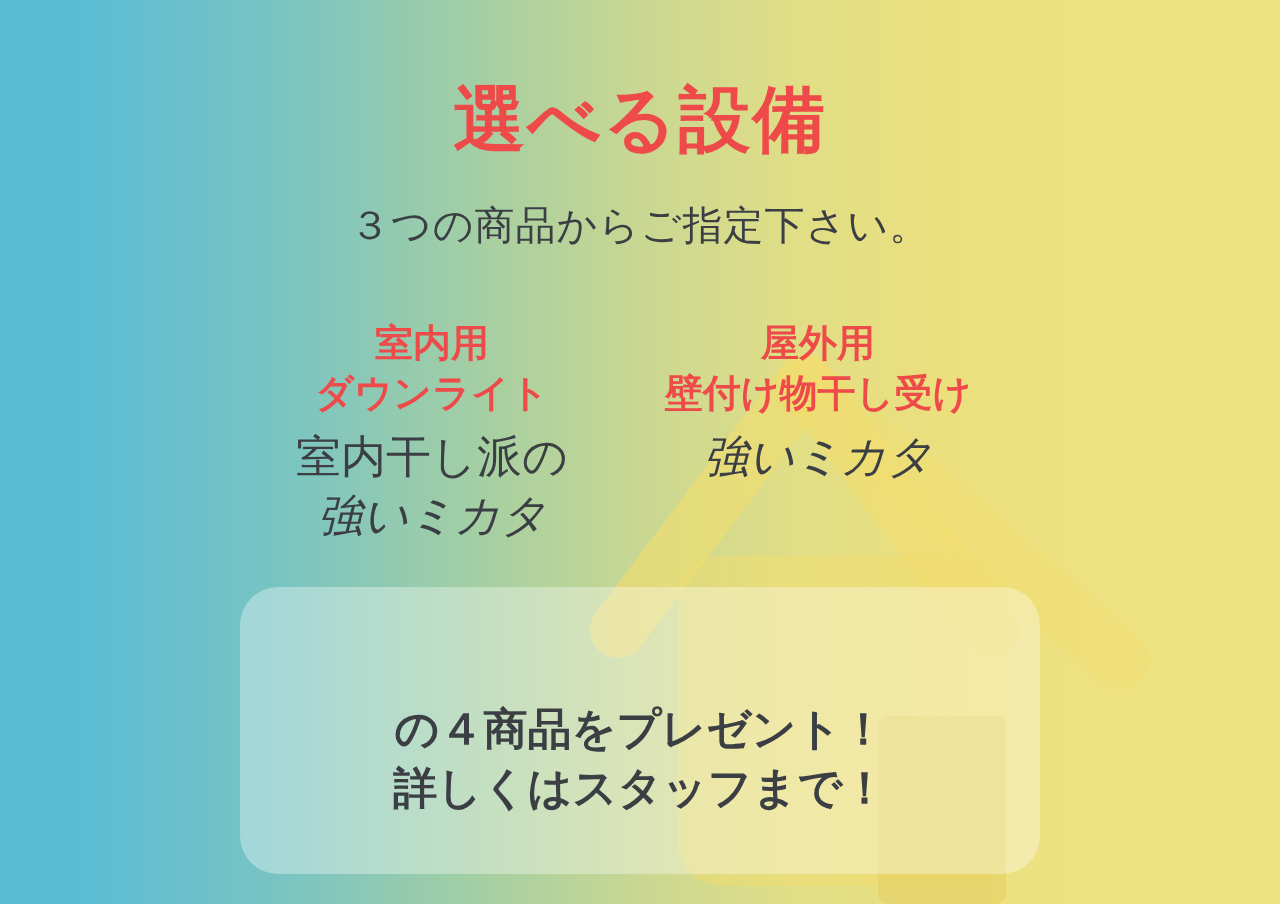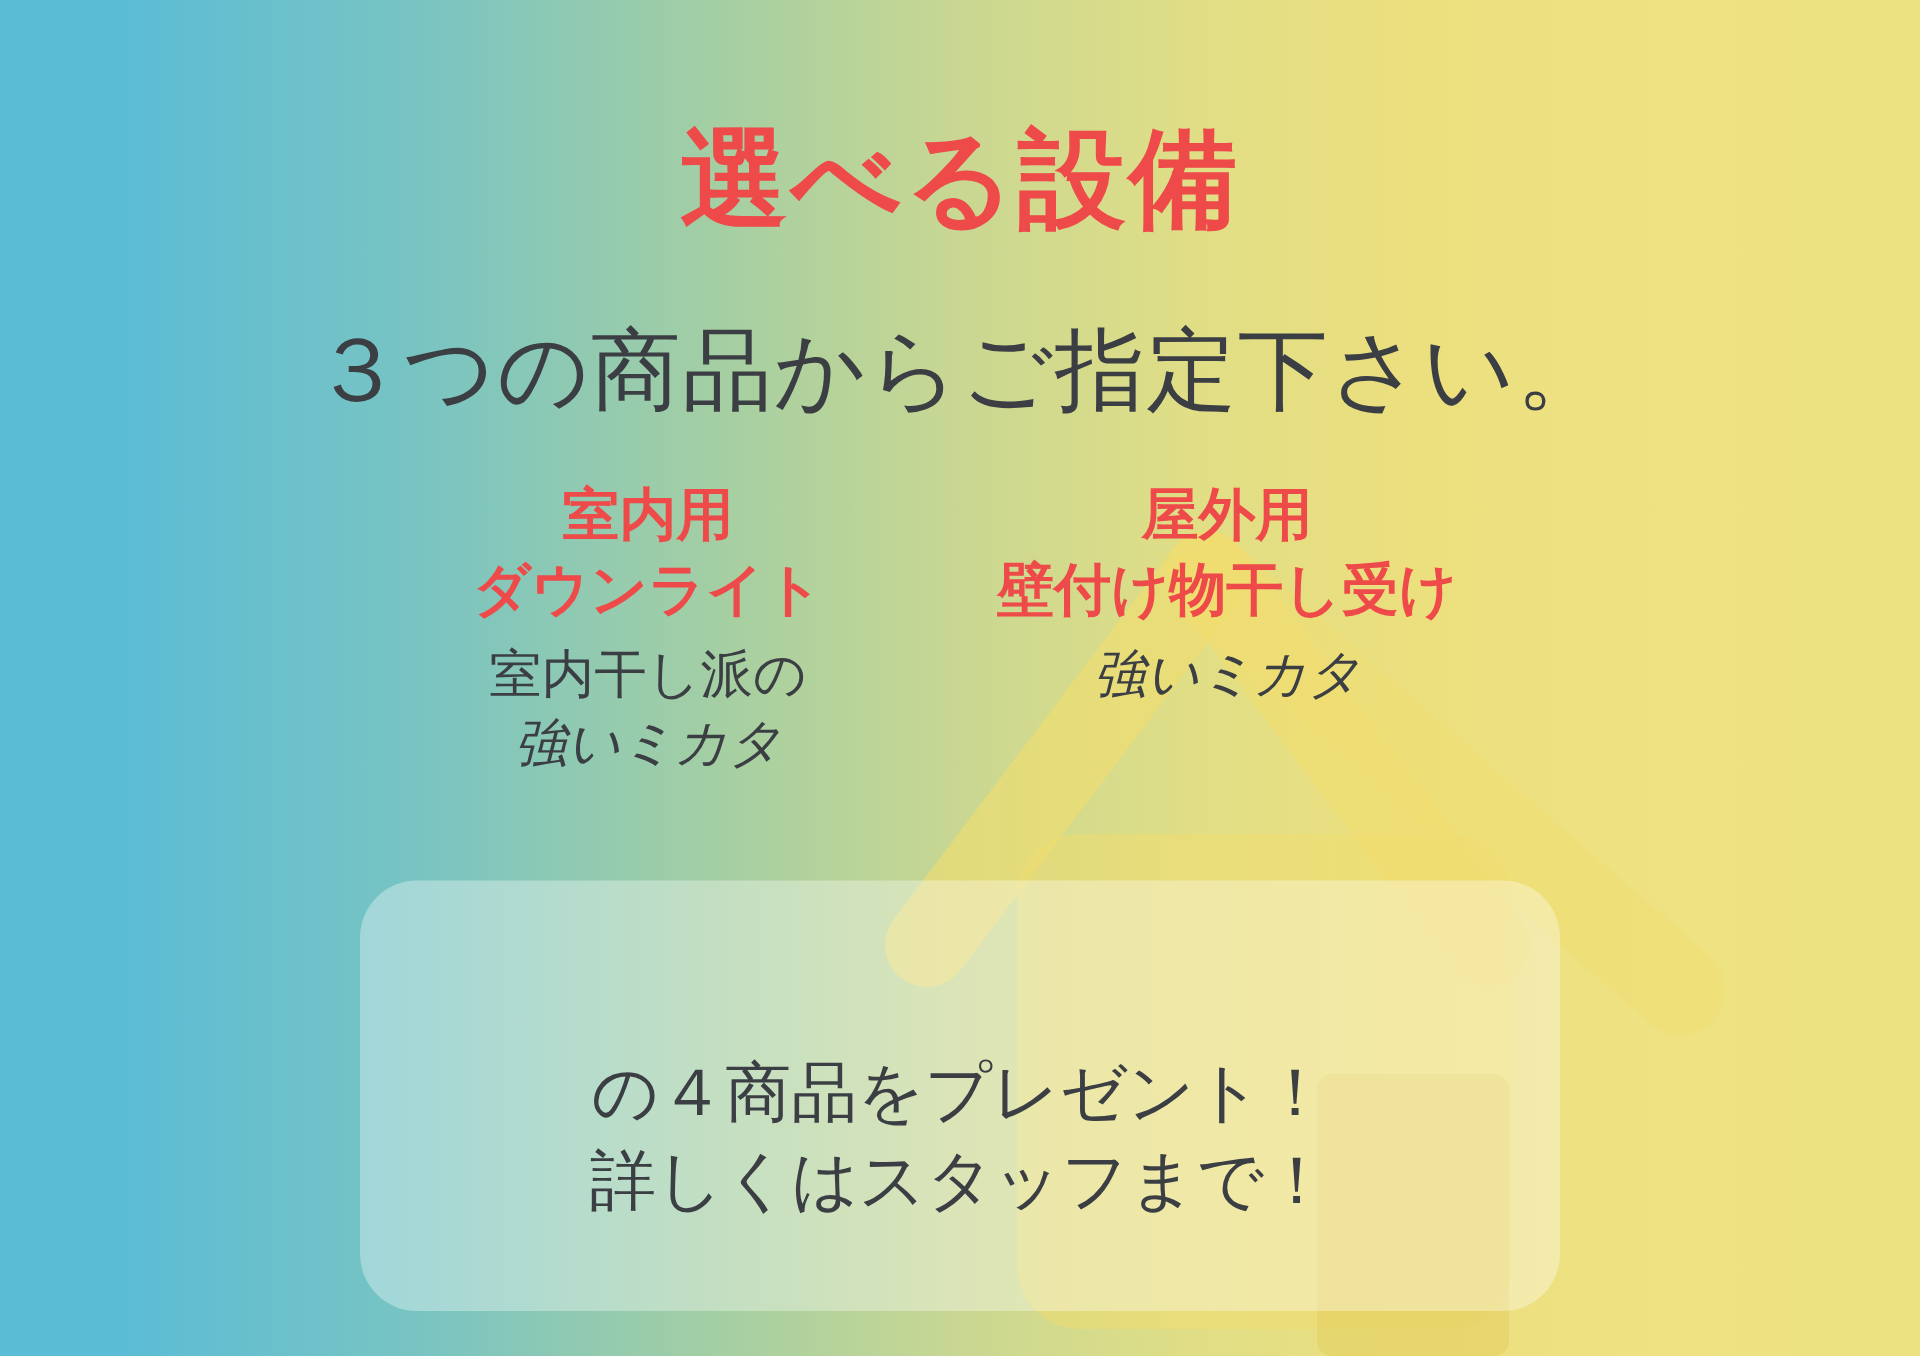--- a/index.html
+++ b/index.html
@@ -55,25 +55,25 @@
     text-align: center;
     font-size: 72px;
     line-height: 1.05;
     font-weight: bold;
     letter-spacing: 2px;
     color: #ee4a4a;
   }
 
   .subtitle {
     position: absolute;
-    top: 214px;
+    top: 203px;
     left: 0;
     width: 100%;
     text-align: center;
-    font-size: 60px;
+    font-size: 40px;
     line-height: 1.1;
     font-weight: normal;
     letter-spacing: 1px;
     color: #3b3f44;
   }
 
   
   .columns {
     position: absolute;
     top: 318px;
@@ -103,21 +103,21 @@
     color: #ee4a4a;
     white-space: nowrap;
   }
 
   .col-heading .line2 {
     display: block;
   }
 
   .col-desc {
     margin-top: 10px;
-    font-size: 35px;
+    font-size: 45px;
     line-height: 1.30;
     font-weight: normal;
     color: #3b3f44;
     white-space: nowrap;
   }
 
   .col-desc .line2 {
     display: block;
     font-style: italic;
   }
@@ -155,21 +155,21 @@
     left: 0;
     width: 1280px;
     text-align: center;
     font-size: 44px;
     line-height: 1.33;
     font-weight: normal;
     color: #3b3f44;
     white-space: nowrap;
   }
 
-  .offer-lines span { display: block; }
+  .offer-lines span { display: block; font-weight: bold; }
 </style>
 </head>
 <body>
 
 <div id="poster">
 
   <div class="house-layer">
     <svg class="house-svg" viewBox="0 0 620 574" xmlns="http://www.w3.org/2000/svg">
       <g stroke="rgba(240,221,112,0.62)" stroke-width="56" stroke-linecap="round" fill="none">
         <path d="M58 300 L245 52"></path>

